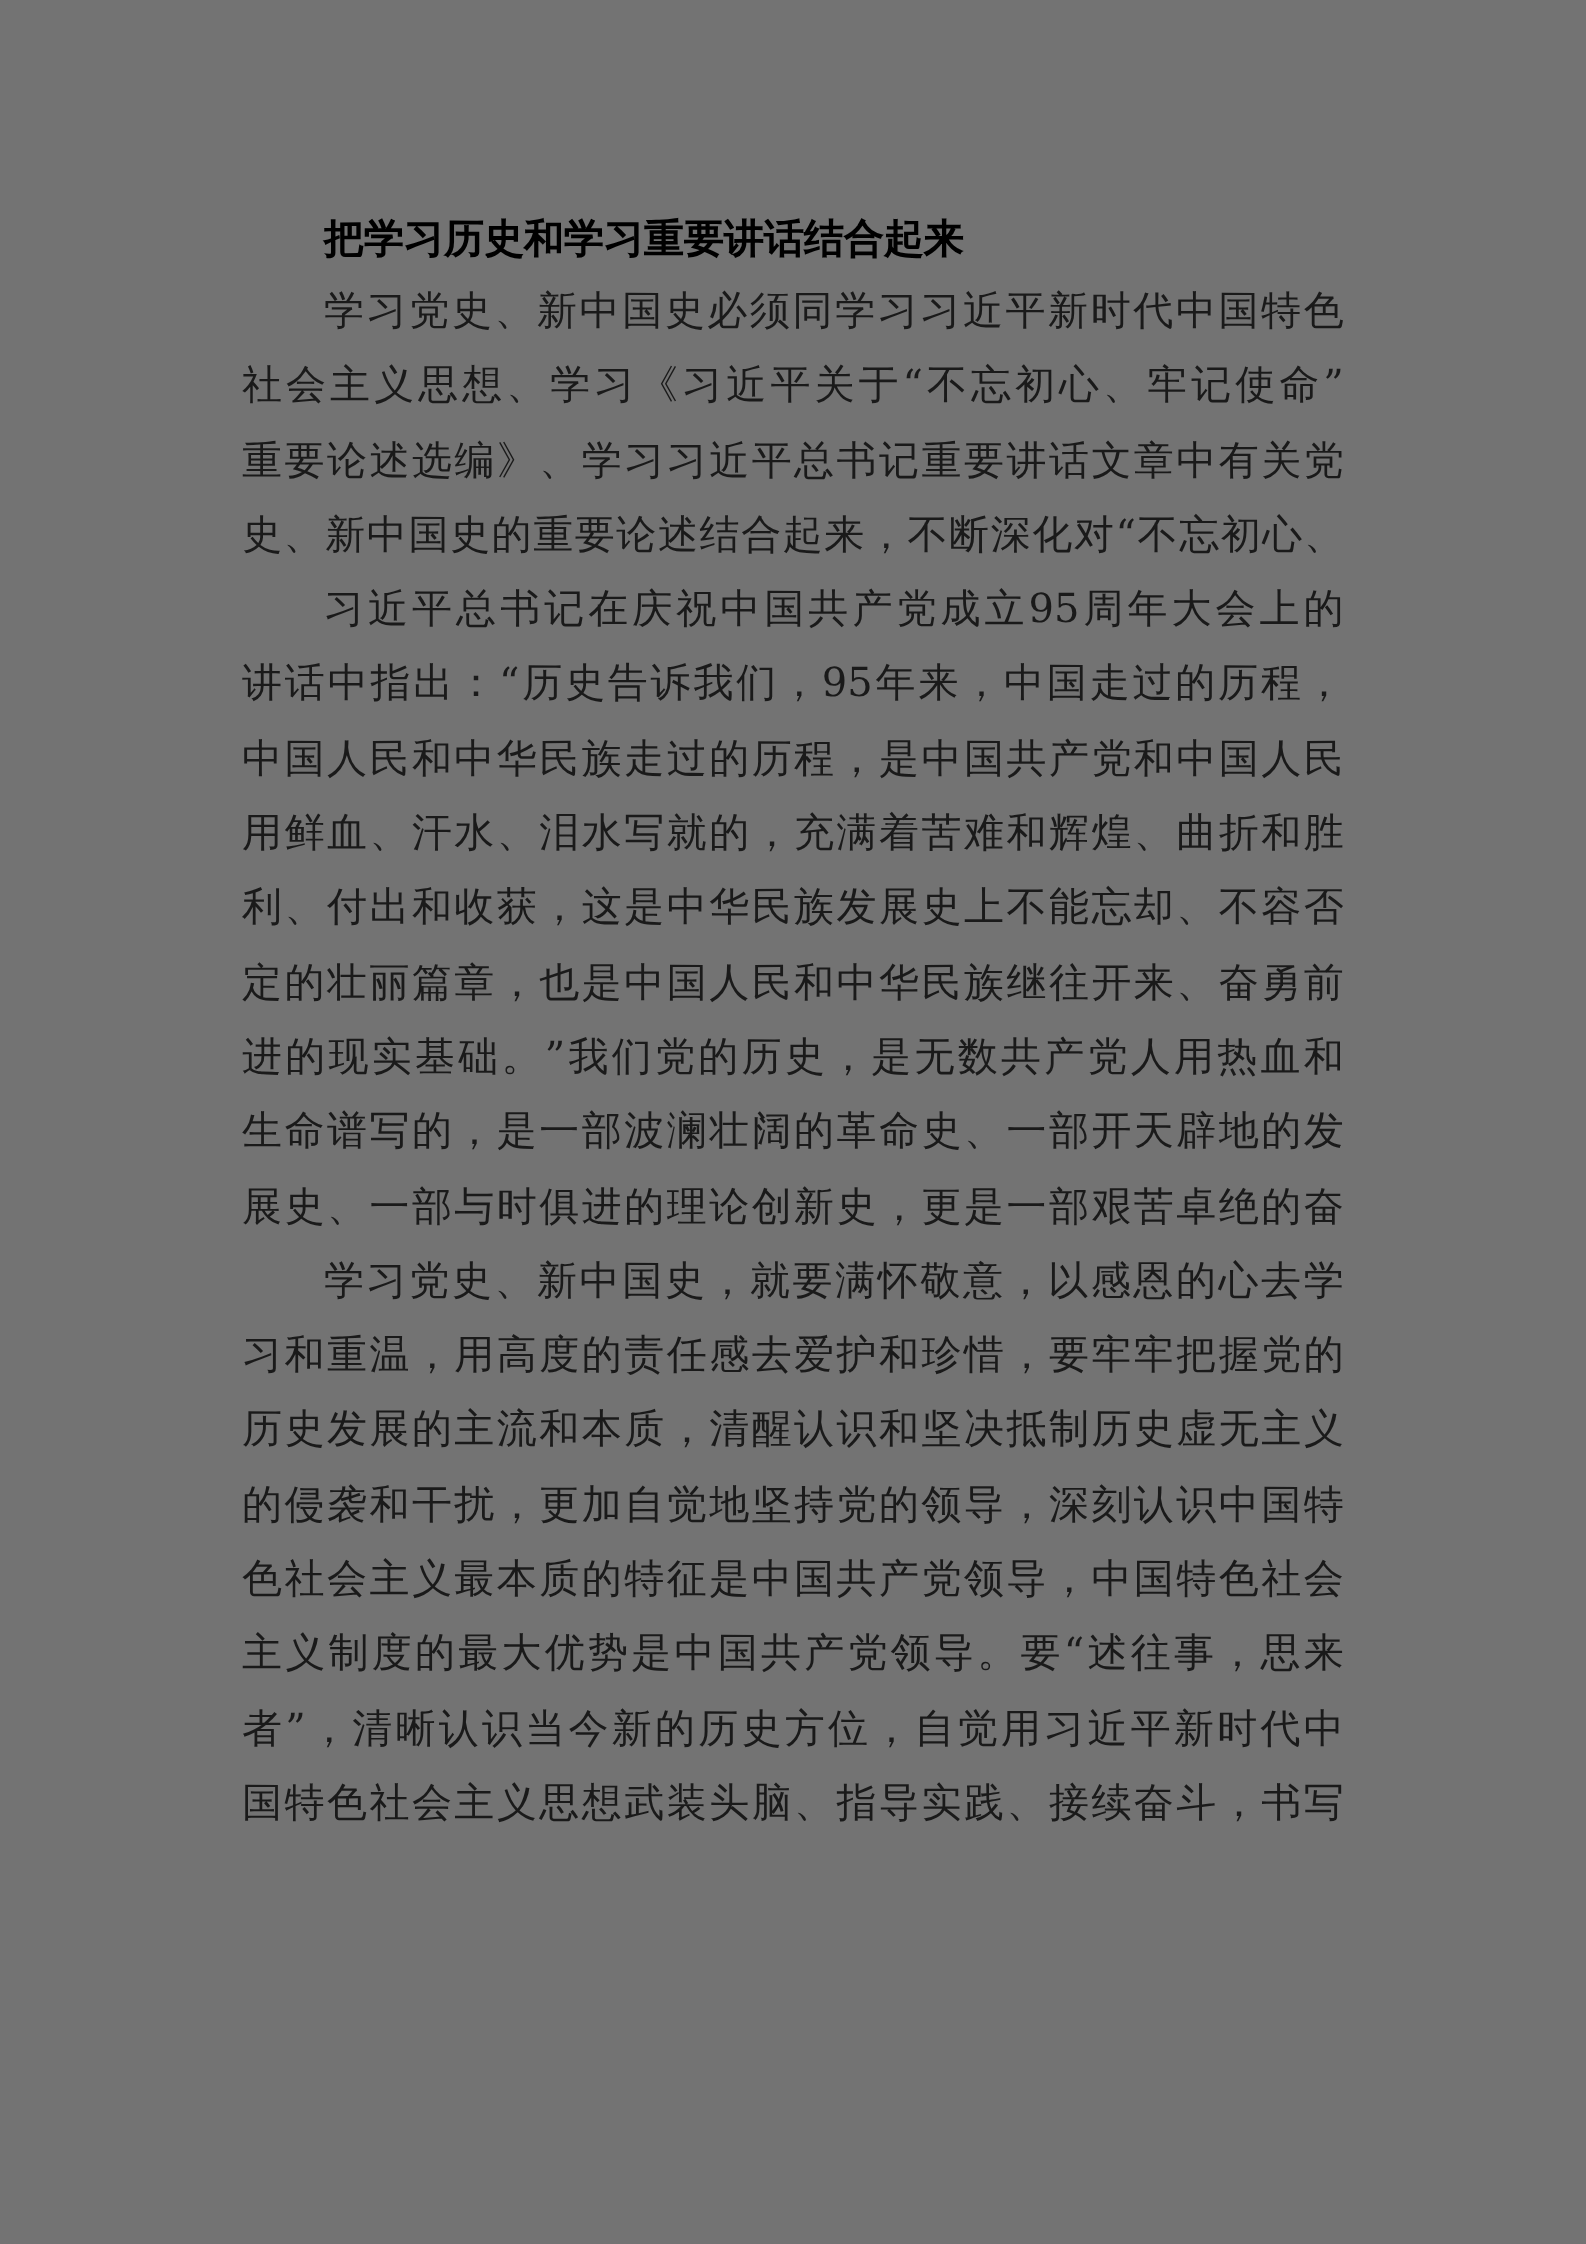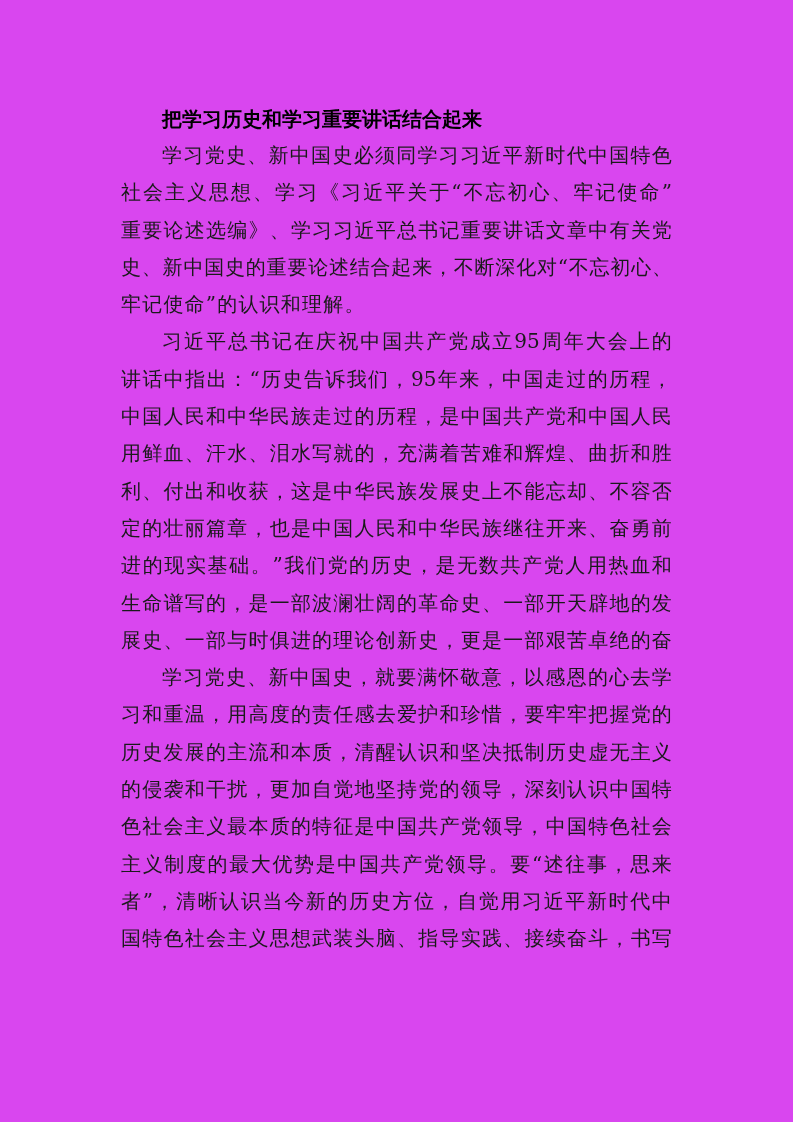--- a/index.html
+++ b/index.html
@@ -13,21 +13,21 @@
       position: relative;
       overflow: hidden;
       color: #111111;
     }
     .page {
       position: absolute;
       left: 0;
       top: 0;
       width: 793px;
       height: 1122px;
-      background: #d946ef;
+      background: #737373;
     }
     .title {
       position: absolute;
       left: 162px;
       top: 101px;
       height: 37px;
       line-height: 37px;
       font-family: "DejaVu Sans", "Liberation Sans", sans-serif;
       font-weight: bold;
       font-size: 20px;
@@ -179,21 +179,20 @@
           <span class="glyph">深</span>
           <span class="glyph">化</span>
           <span class="glyph">对</span>
           <span class="glyph">“</span>
           <span class="glyph">不</span>
           <span class="glyph">忘</span>
           <span class="glyph">初</span>
           <span class="glyph">心</span>
           <span class="glyph">、</span>
         </div>
-      <div class="line">牢记使命”的认识和理解。</div>
     </div>
 
     <div>
       <div class="line full indent">
           <span class="glyph">习</span>
           <span class="glyph">近</span>
           <span class="glyph">平</span>
           <span class="glyph">总</span>
           <span class="glyph">书</span>
           <span class="glyph">记</span>

